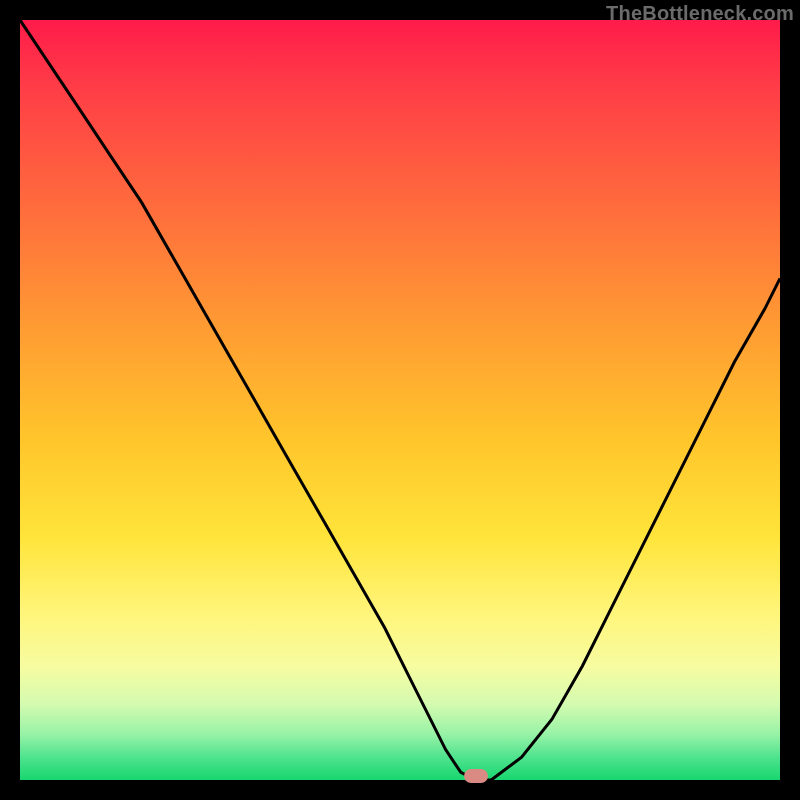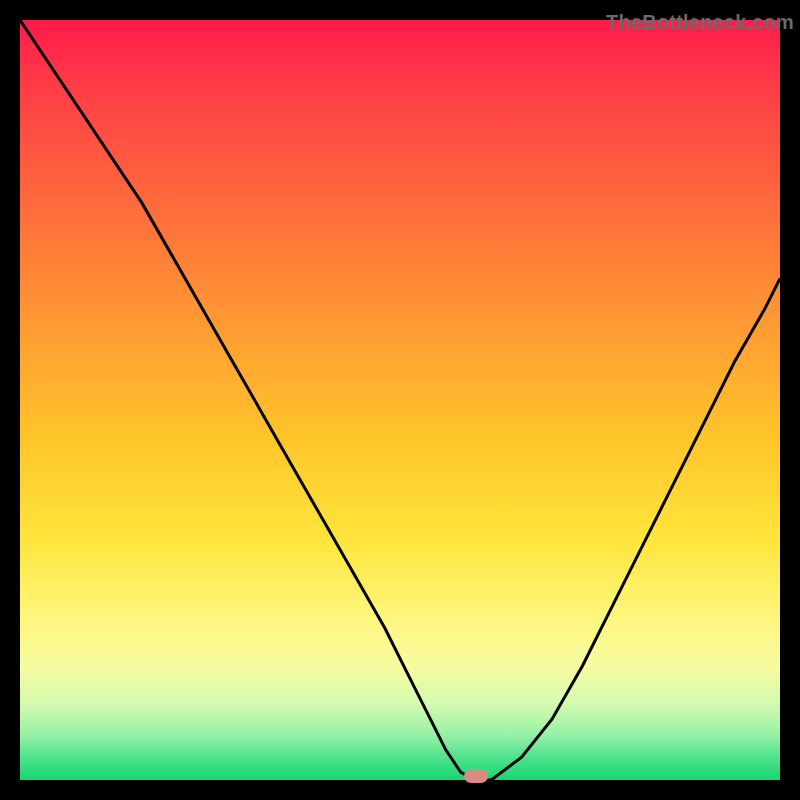--- a/index.html
+++ b/index.html
@@ -43,21 +43,21 @@
   svg.curve {
     position: absolute;
     left: 20px;
     top: 20px;
     width: 760px;
     height: 760px;
     pointer-events: none;
   }
   .watermark {
     position: absolute;
-    top: 11px;
+    top: 2px;
     right: 6px;
     color: #6b6b6b;
     font-size: 20px;
     font-weight: 600;
     letter-spacing: 0.2px;
     user-select: none;
   }
   .marker {
     position: absolute;
     width: 24px;

